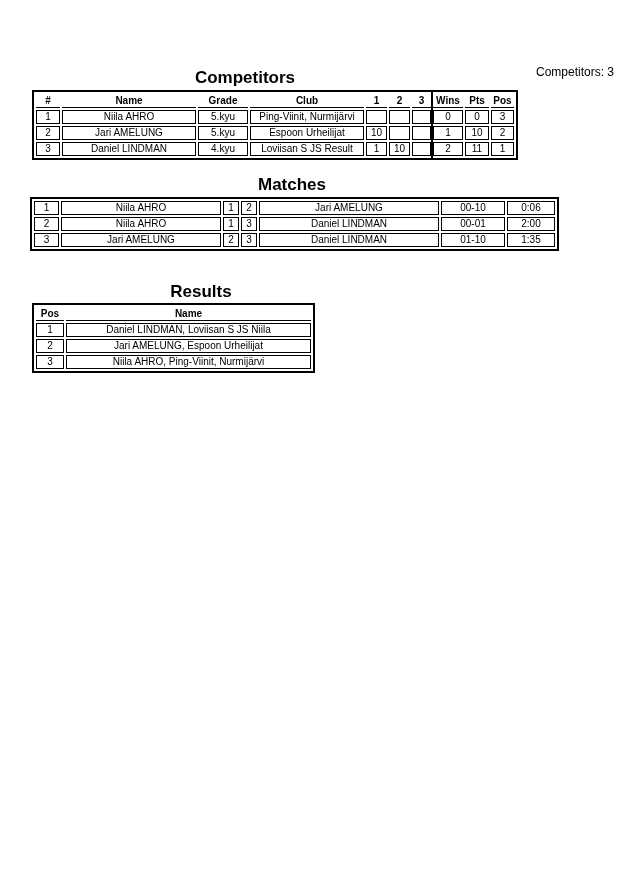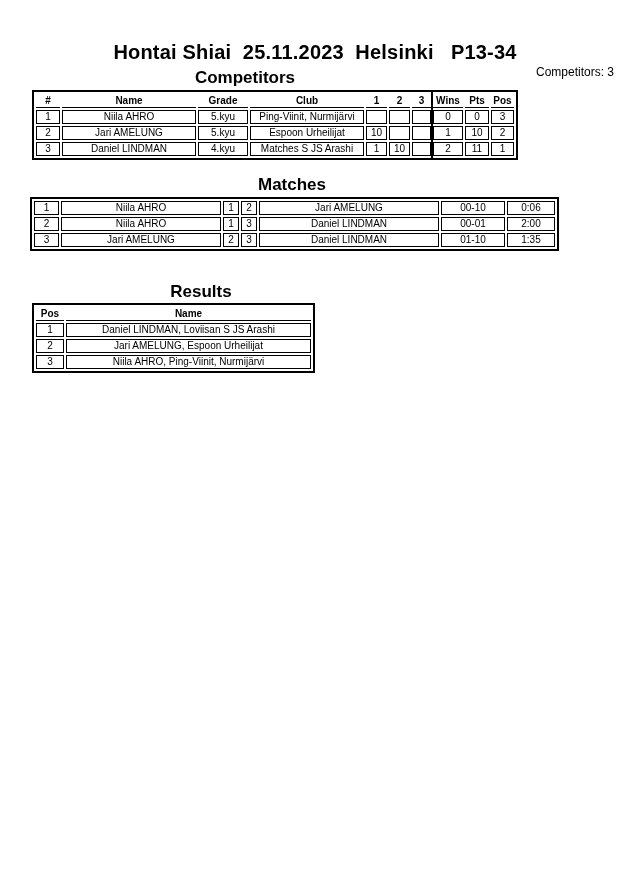--- a/index.html
+++ b/index.html
@@ -44,21 +44,20 @@
   .c { text-align:center; }
   .l { text-align:center; }
   .match-th { text-align:left; padding:0; }
   .divider { position:absolute; top:0; bottom:0; left:397px; width:2px; background:#000; }
 </style>
 </head>
 <body>
 
 <div class="page">
 
-  <div class="title">Hontai Shiai  25.11.2023  Helsinki   P13-34</div>
 
   <div class="count">Competitors: 3</div>
 
   <div class="sec-head" id="h-competitors">Competitors</div>
 
   <div class="tblwrap" id="t-competitors">
     <div class="divider"></div>
     <table>
       <colgroup>
         <col style="width:24px">
@@ -106,21 +105,21 @@
         <td class="c"></td>
         <td class="c"></td>
         <td class="c">1</td>
         <td class="c">10</td>
         <td class="c">2</td>
       </tr>
       <tr>
         <td class="c">3</td>
         <td class="l">Daniel LINDMAN</td>
         <td class="c">4.kyu</td>
-        <td class="l">Matches S JS Arashi</td>
+        <td class="l">Loviisan S JS Result</td>
         <td class="c">1</td>
         <td class="c">10</td>
         <td class="c"></td>
         <td class="c">2</td>
         <td class="c">11</td>
         <td class="c">1</td>
       </tr>
     </tbody>
       </table>
   </div>
@@ -178,21 +177,21 @@
         <col style="width:28px">
           <col style="width:245px">
       </colgroup>
       <tbody>
           <tr>
         <th>Pos</th>
         <th>Name</th>
       </tr>
       <tr>
         <td class="c">1</td>
-        <td class="l">Daniel LINDMAN, Loviisan S JS Arashi</td>
+        <td class="l">Daniel LINDMAN, Loviisan S JS Niila</td>
       </tr>
       <tr>
         <td class="c">2</td>
         <td class="l">Jari AMELUNG, Espoon Urheilijat</td>
       </tr>
       <tr>
         <td class="c">3</td>
         <td class="l">Niila AHRO, Ping-Viinit, Nurmijärvi</td>
       </tr>
     </tbody>

